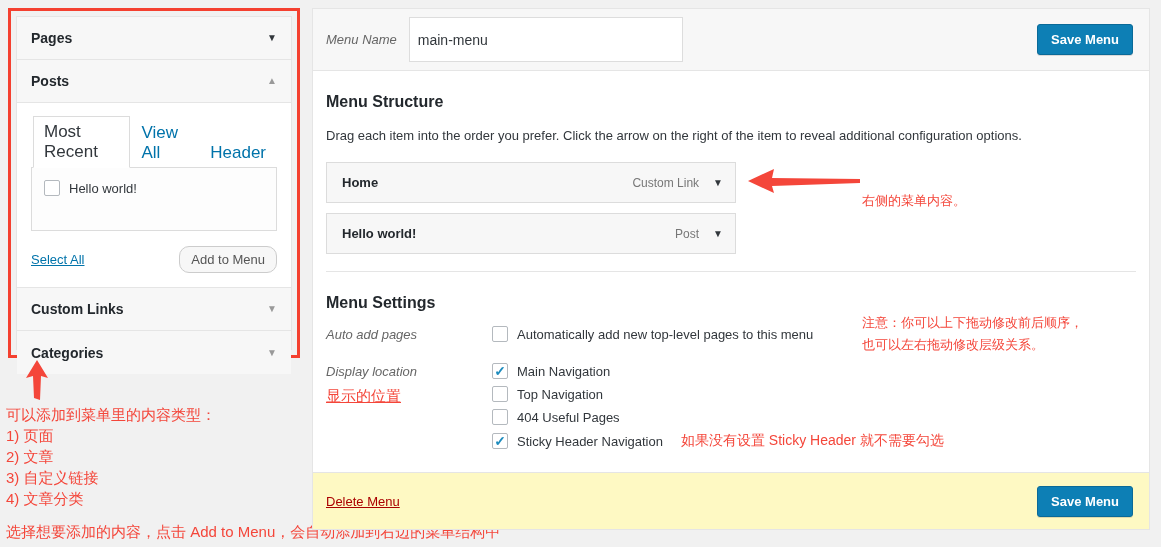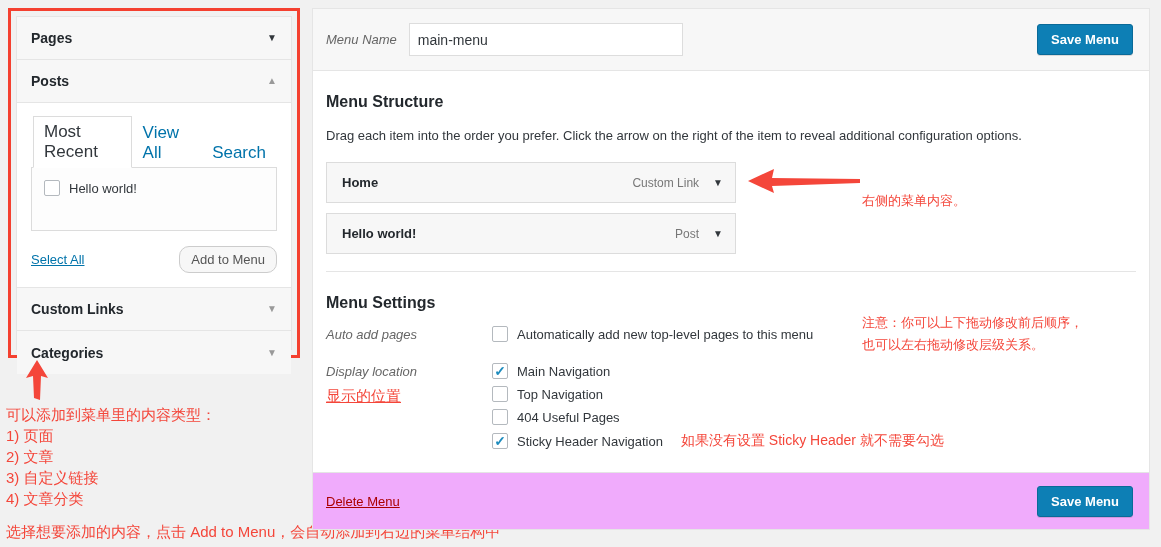--- a/index.html
+++ b/index.html
@@ -200,21 +200,21 @@
     box-sizing: border-box;
   }
   .field-label {
     font-style: italic;
     color: #666;
     font-size: 13px;
     margin-right: 12px;
   }
   #menu-name-input {
     width: 274px;
-    height: 33px;
+    height: 45px;
     border: 1px solid #ddd;
     background: #fff;
     font-size: 14px;
     color: #32373c;
     padding: 0 8px;
     box-sizing: border-box;
     font-family: "Liberation Sans", sans-serif;
     border-radius: 0;
   }
   .btn-primary {
@@ -313,21 +313,21 @@
     margin-left: 9px;
     white-space: nowrap;
   }
 
   #panel-footer {
     position: absolute;
     left: 0;
     right: 0;
     bottom: 0;
     height: 57px;
-    background: #f0abfc;
+    background: #fef9c3;
     border-top: 1px solid #e5e5e5;
     display: flex;
     align-items: center;
     padding: 0 16px 0 13px;
     box-sizing: border-box;
   }
   #delete-menu-link {
     color: #a00;
     text-decoration: underline;
     font-size: 13px;
@@ -366,21 +366,21 @@
 
     <div class="acc-header">
       <span class="acc-title">Posts</span>
       <span class="chev light">▲</span>
     </div>
 
     <div class="acc-body">
       <div class="tabs">
         <div class="tab active">Most Recent</div>
         <div class="tab">View All</div>
-        <div class="tab">Search</div>
+        <div class="tab">Header</div>
       </div>
       <div class="tab-panel">
         <label class="cb-row">
           <span class="cbox"></span>
           <span>Hello world!</span>
         </label>
       </div>
       <div class="acc-actions">
         <span class="link-underline">Select All</span>
         <button class="btn-secondary">Add to Menu</button>

